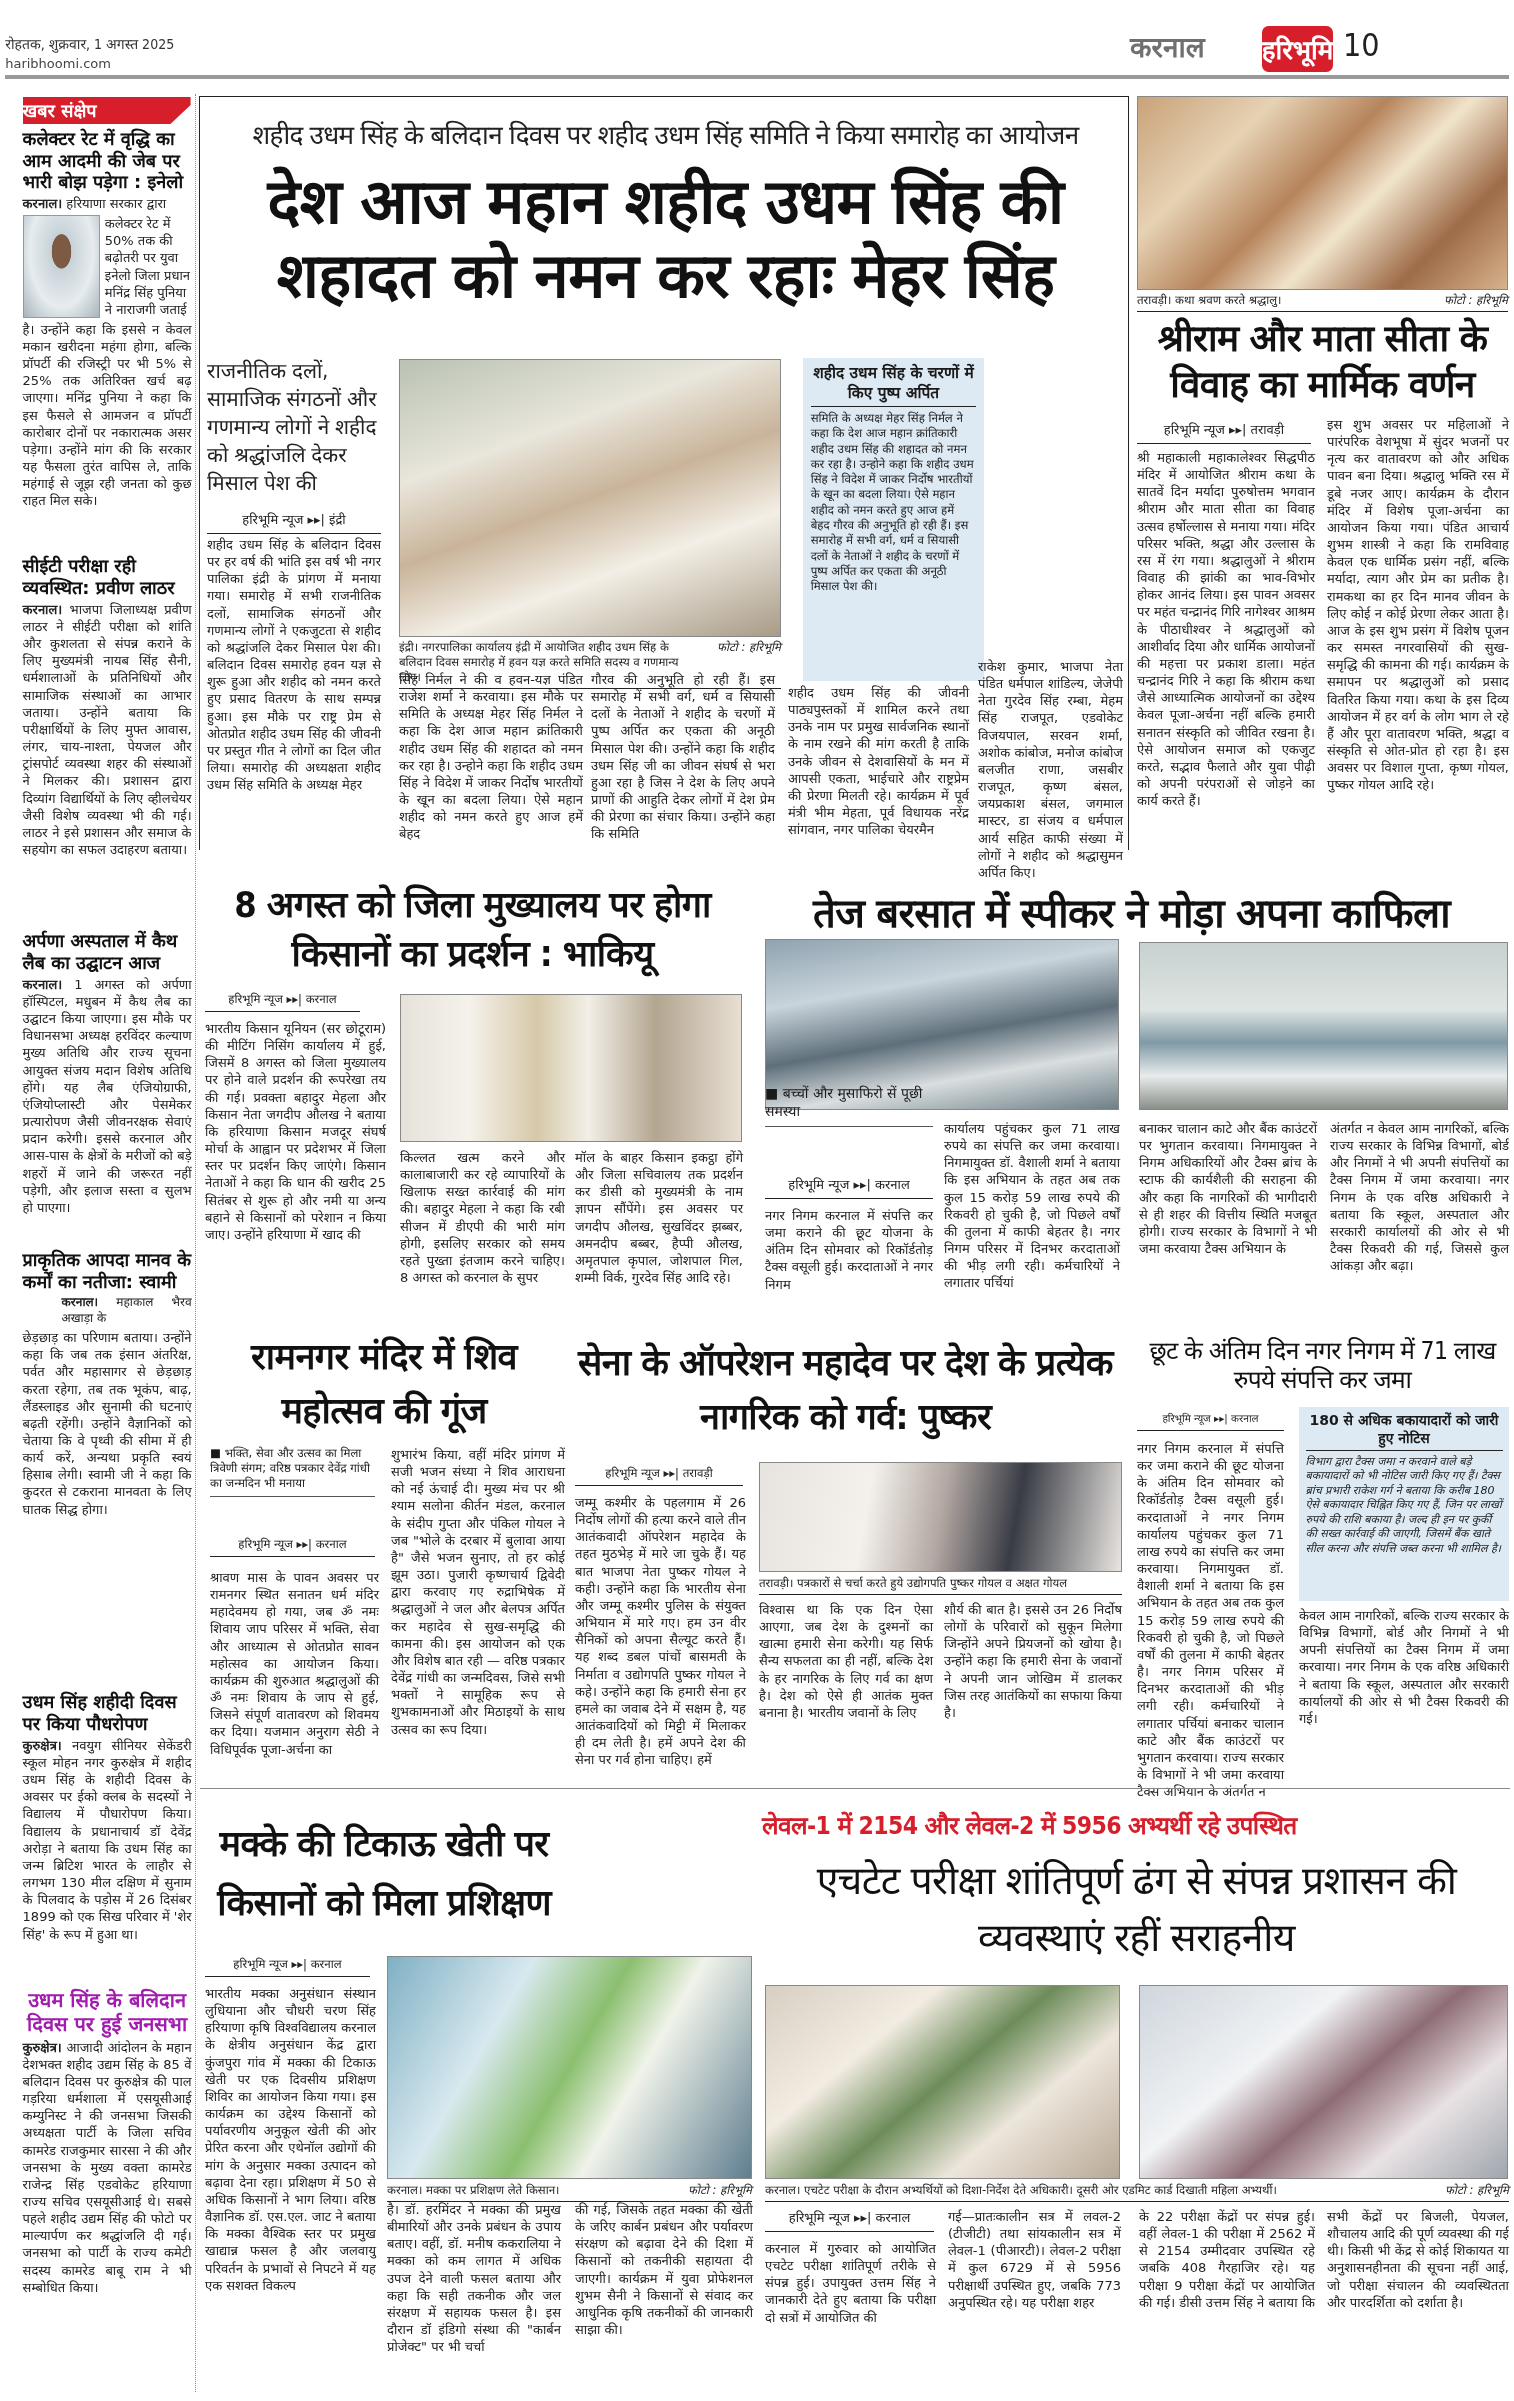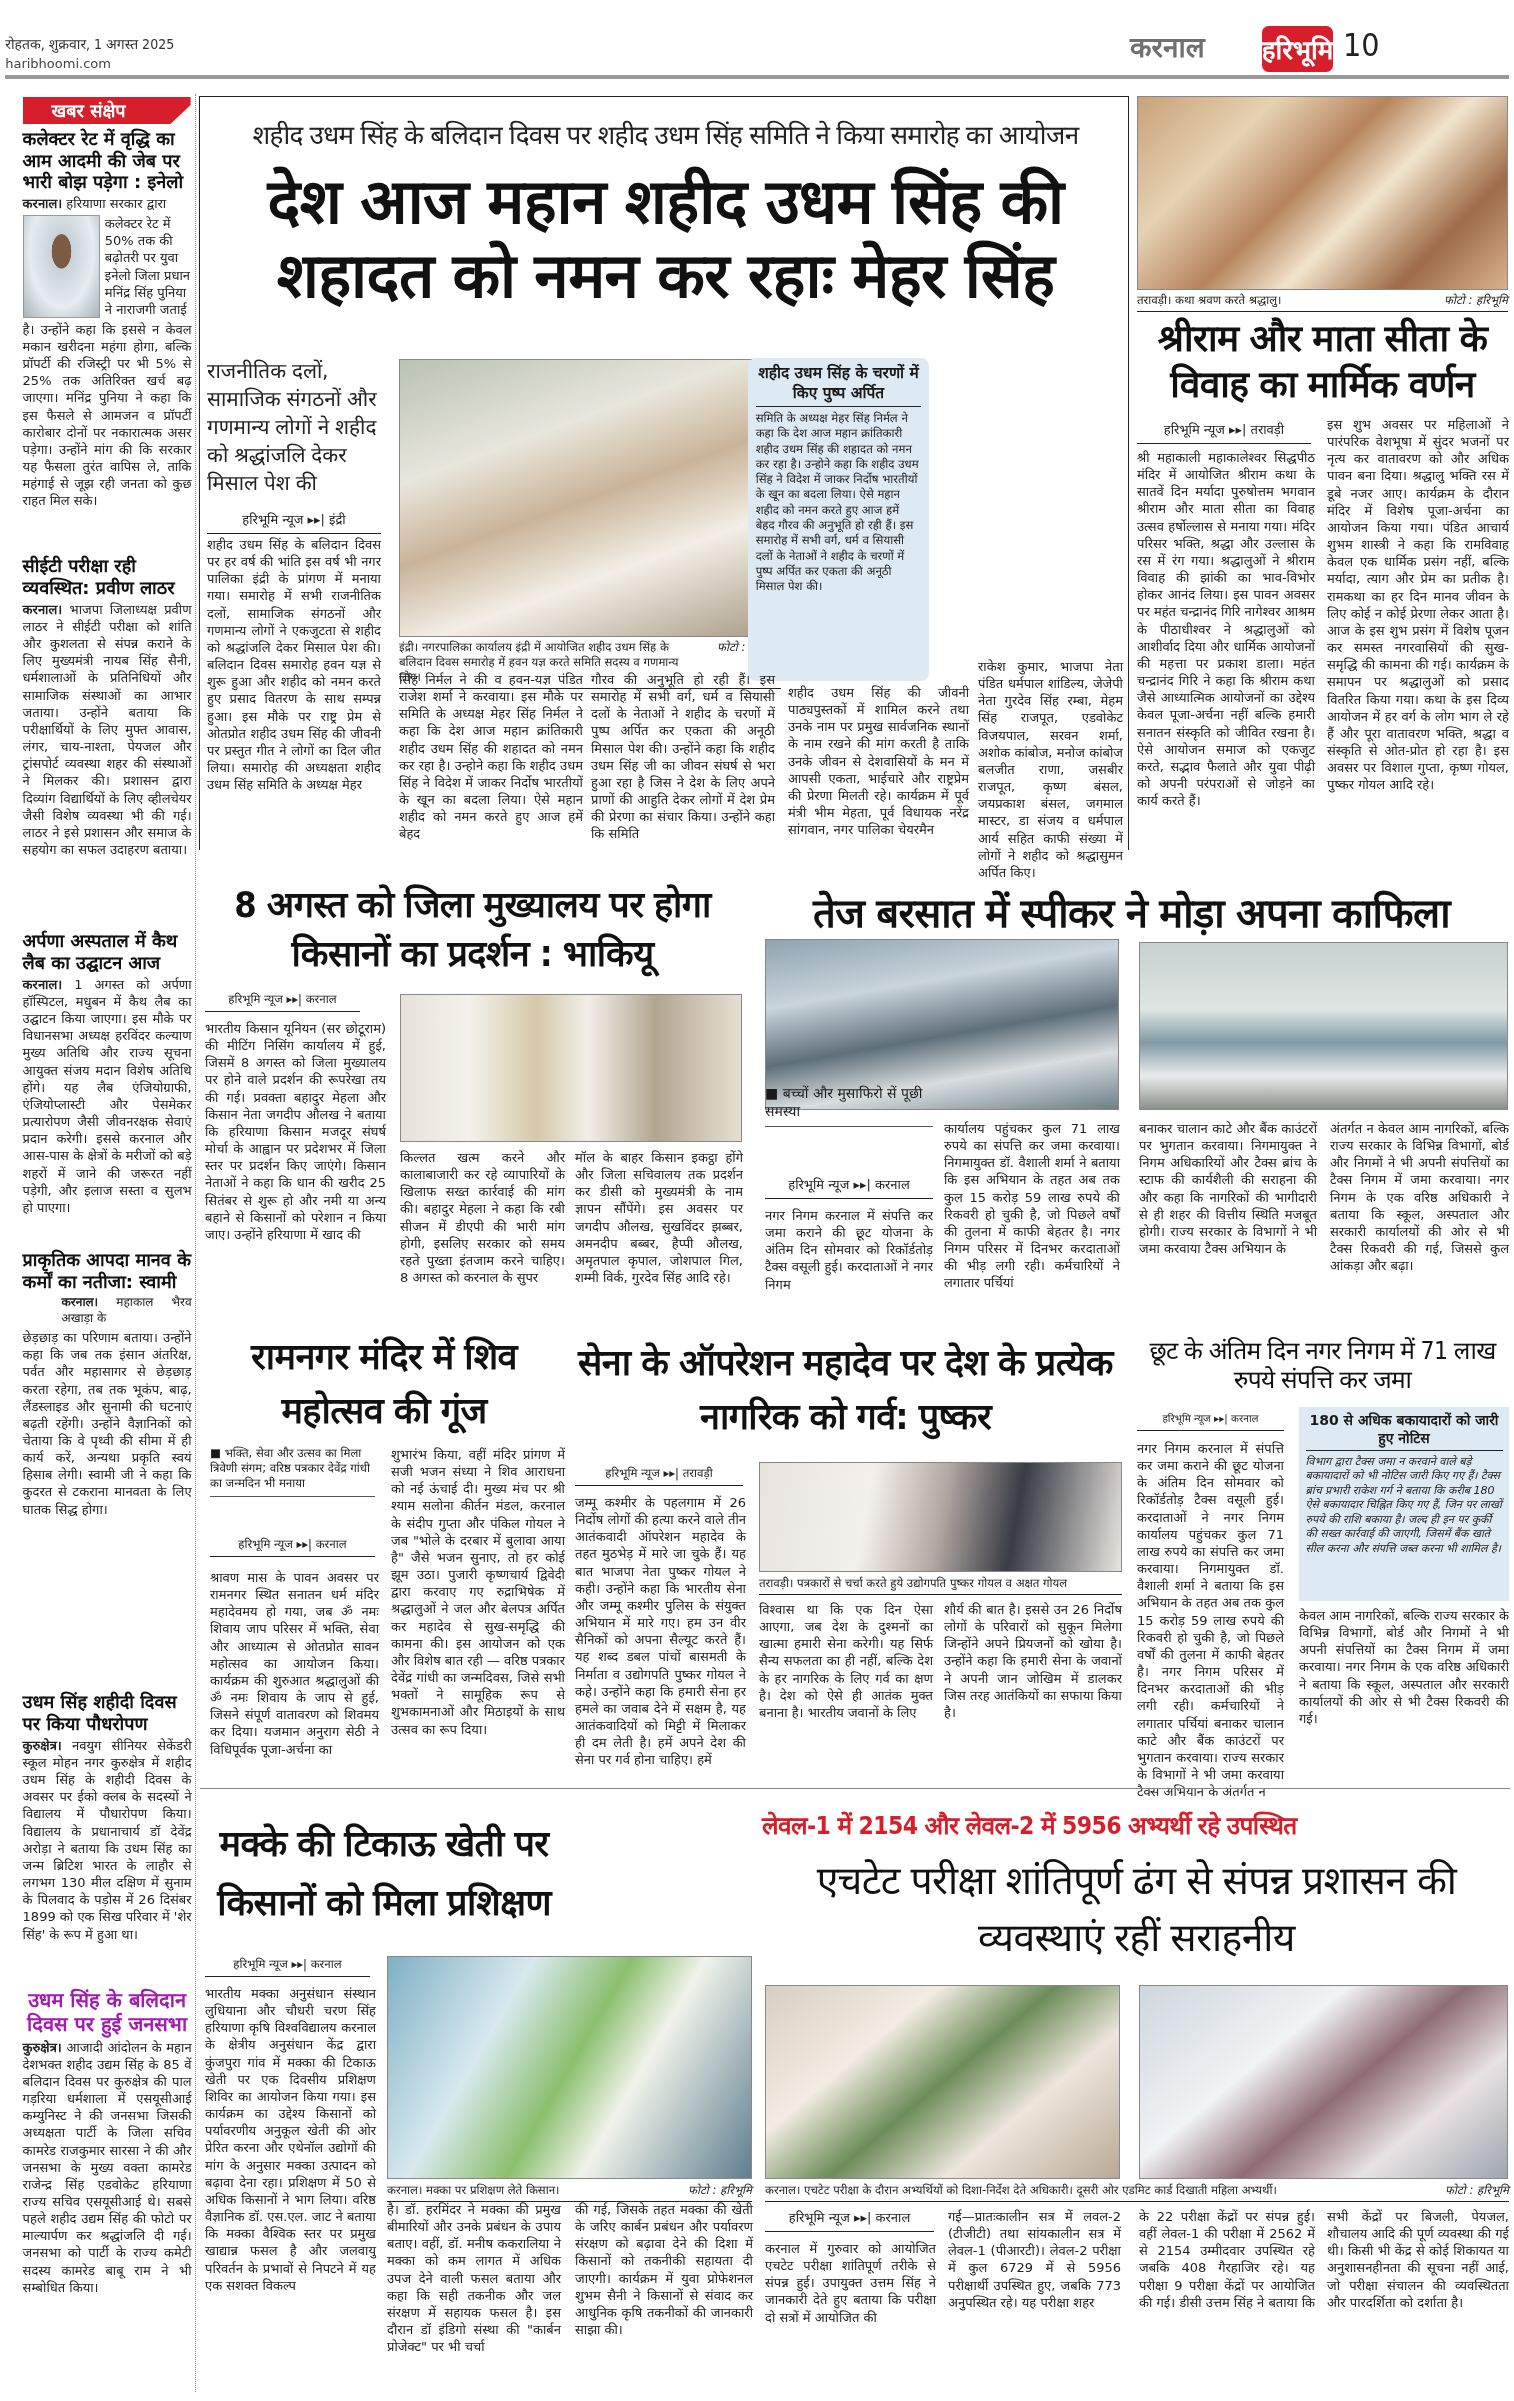--- a/index.html
+++ b/index.html
@@ -40,21 +40,21 @@
     <span style="color:#fff; font-size:26px; font-weight:bold;">हरिभूमि</span>
   </div>
   <div class="abs" style="left:1343px; top:26px; font-size:32px; color:#222; font-family:'DejaVu Sans Condensed','DejaVu Sans',sans-serif;">10</div>
   <div class="abs" style="left:5.2px; top:75px; width:1504px; height:3.9px; background:#999;"></div>
 </header>
 
 <div class="rule-v" style="left:195px; top:94px; height:2298px;"></div>
 
 <aside>
   <div class="abs" style="left:22.6px; top:97px; width:168px; height:27px; background:#d71e2b; clip-path:polygon(0 0,100% 0,100% 30%,88% 100%,0 100%);">
-    <span style="display:block; color:#fff; font-weight:bold; font-size:18px; padding-left:29px; line-height:27px;">खबर संक्षेप</span>
+    <span style="display:block; color:#fff; font-weight:bold; font-size:18px; line-height:27px;">खबर संक्षेप</span>
   </div>
 
   <article class="abs" style="left:22.6px; top:128px; width:169px;">
     <h3 class="txt" style="font-size:18px; font-weight:bold; line-height:1.2; text-align:left; color:#111;">कलेक्टर रेट में वृद्धि का आम आदमी की जेब पर भारी बोझ पड़ेगा : इनेलो</h3>
     <p class="txt" style="font-size:13px; margin-top:2.6px;">
       <b>करनाल।</b>
       <span>हरियाणा सरकार द्वारा</span>
     </p>
     <div style="display:flex; gap:5.2px; margin-top:2.6px;">
       <div class="ph-portrait" style="width:77px; height:103px; border:0.6px solid #999; flex:none;"></div>
@@ -112,21 +112,21 @@
 
   <p class="abs" style="left:207px; top:358px; width:174px; font-size:20.7px; line-height:1.35; color:#222; font-family:'DejaVu Sans Condensed','DejaVu Sans',sans-serif;">राजनीतिक दलों, सामाजिक संगठनों और गणमान्य लोगों ने शहीद को श्रद्धांजलि देकर मिसाल पेश की</p>
   <div class="abs byline" style="left:207px; top:510px; width:174px; font-size:13px;">हरिभूमि न्यूज ▸▸| इंद्री</div>
 
   <div class="photo ph-havan" style="left:399px; top:359px; width:382px; height:278px; border:0.6px solid #888;"></div>
   <div class="caption" style="left:399px; top:639px; width:382px;">
     <span style="width:303px;">इंद्री। नगरपालिका कार्यालय इंद्री में आयोजित शहीद उधम सिंह के बलिदान दिवस समारोह में हवन यज्ञ करते समिति सदस्य व गणमान्य लोग।</span>
     <span class="credit">फोटो : हरिभूमि</span>
   </div>
 
-  <div class="abs sidebar-box" style="left:748px; top:358px; width:181px; height:323px; padding:5.2px 7.7px;border-radius:8px;">
+  <div class="abs sidebar-box" style="left:803px; top:358px; width:181px; height:323px; padding:5.2px 7.7px;">
     <h4 style="font-size:15.5px; font-weight:bold; text-align:center; border-bottom:1.9px solid #222; padding-bottom:2.6px; line-height:1.3;">शहीद उधम सिंह के चरणों में किए पुष्प अर्पित</h4>
     <p class="txt" style="font-size:11.6px; margin-top:3.9px; text-align:left;">समिति के अध्यक्ष मेहर सिंह निर्मल ने कहा कि देश आज महान क्रांतिकारी शहीद उधम सिंह की शहादत को नमन कर रहा है। उन्होने कहा कि शहीद उधम सिंह ने विदेश में जाकर निर्दोष भारतीयों के खून का बदला लिया। ऐसे महान शहीद को नमन करते हुए आज हमें बेहद गौरव की अनुभूति हो रही हैं। इस समारोह में सभी वर्ग, धर्म व सियासी दलों के नेताओं ने शहीद के चरणों में पुष्प अर्पित कर एकता की अनूठी मिसाल पेश की।</p>
   </div>
 
   <p class="abs txt col-text" style="left:207px; top:536px; width:174px;">शहीद उधम सिंह के बलिदान दिवस पर हर वर्ष की भांति इस वर्ष भी नगर पालिका इंद्री के प्रांगण में मनाया गया। समारोह में सभी राजनीतिक दलों, सामाजिक संगठनों और गणमान्य लोगों ने एकजुटता से शहीद को श्रद्धांजलि देकर मिसाल पेश की। बलिदान दिवस समारोह हवन यज्ञ से शुरू हुआ और शहीद को नमन करते हुए प्रसाद वितरण के साथ सम्पन्न हुआ। इस मौके पर राष्ट्र प्रेम से ओतप्रोत शहीद उधम सिंह की जीवनी पर प्रस्तुत गीत ने लोगों का दिल जीत लिया। समारोह की अध्यक्षता शहीद उधम सिंह समिति के अध्यक्ष मेहर</p>
   <p class="abs txt col-text" style="left:399px; top:671px; width:184px;">सिंह निर्मल ने की व हवन-यज्ञ पंडित राजेश शर्मा ने करवाया। इस मौके पर समिति के अध्यक्ष मेहर सिंह निर्मल ने कहा कि देश आज महान क्रांतिकारी शहीद उधम सिंह की शहादत को नमन कर रहा है। उन्होने कहा कि शहीद उधम सिंह ने विदेश में जाकर निर्दोष भारतीयों के खून का बदला लिया। ऐसे महान शहीद को नमन करते हुए आज हमें बेहद</p>
   <p class="abs txt col-text" style="left:591px; top:671px; width:184px;">गौरव की अनुभूति हो रही हैं। इस समारोह में सभी वर्ग, धर्म व सियासी दलों के नेताओं ने शहीद के चरणों में पुष्प अर्पित कर एकता की अनूठी मिसाल पेश की। उन्होंने कहा कि शहीद उधम सिंह जी का जीवन संघर्ष से भरा हुआ रहा है जिस ने देश के लिए अपने प्राणों की आहुति देकर लोगों में देश प्रेम की प्रेरणा का संचार किया। उन्होंने कहा कि समिति</p>
   <p class="abs txt col-text" style="left:788px; top:684px; width:181px;">शहीद उधम सिंह की जीवनी पाठ्यपुस्तकों में शामिल करने तथा उनके नाम पर प्रमुख सार्वजनिक स्थानों के नाम रखने की मांग करती है ताकि उनके जीवन से देशवासियों के मन में आपसी एकता, भाईचारे और राष्ट्रप्रेम की प्रेरणा मिलती रहे। कार्यक्रम में पूर्व मंत्री भीम मेहता, पूर्व विधायक नरेंद्र सांगवान, नगर पालिका चेयरमैन</p>
   <p class="abs txt col-text" style="left:978px; top:658px; width:145px;">राकेश कुमार, भाजपा नेता पंडित धर्मपाल शांडिल्य, जेजेपी नेता गुरदेव सिंह रम्बा, मेहम सिंह राजपूत, एडवोकेट विजयपाल, सरवन शर्मा, अशोक कांबोज, मनोज कांबोज बलजीत राणा, जसबीर राजपूत, कृष्ण बंसल, जयप्रकाश बंसल, जगमाल मास्टर, डा संजय व धर्मपाल आर्य सहित काफी संख्या में लोगों ने शहीद को श्रद्धासुमन अर्पित किए।</p>
 </article>

